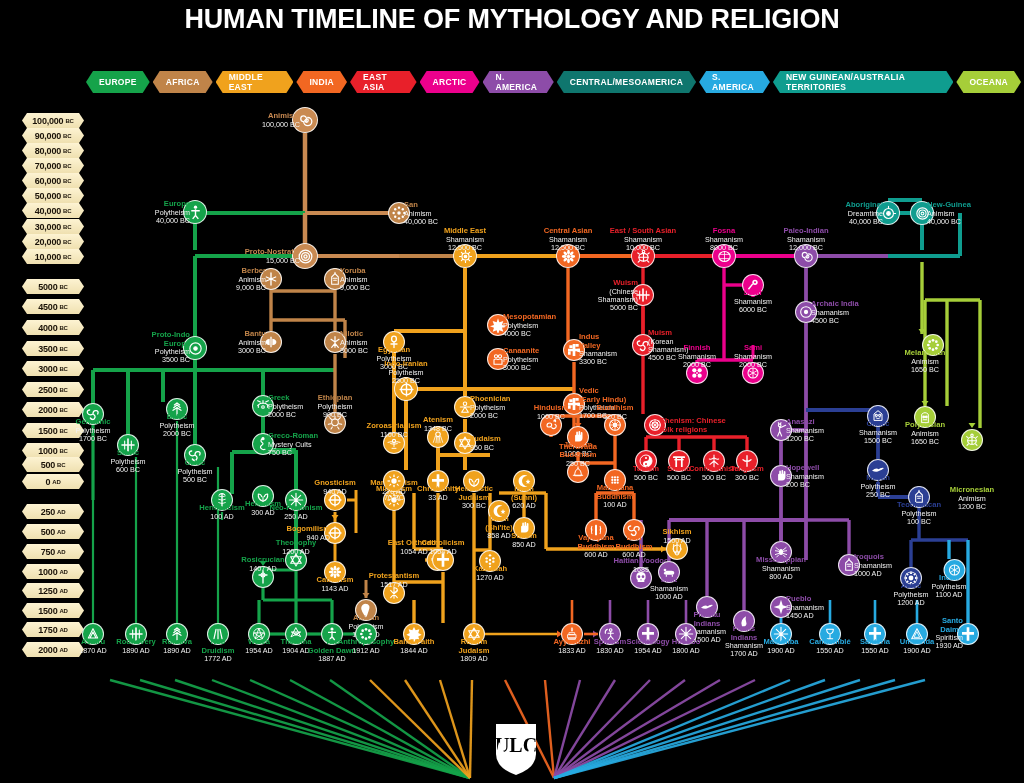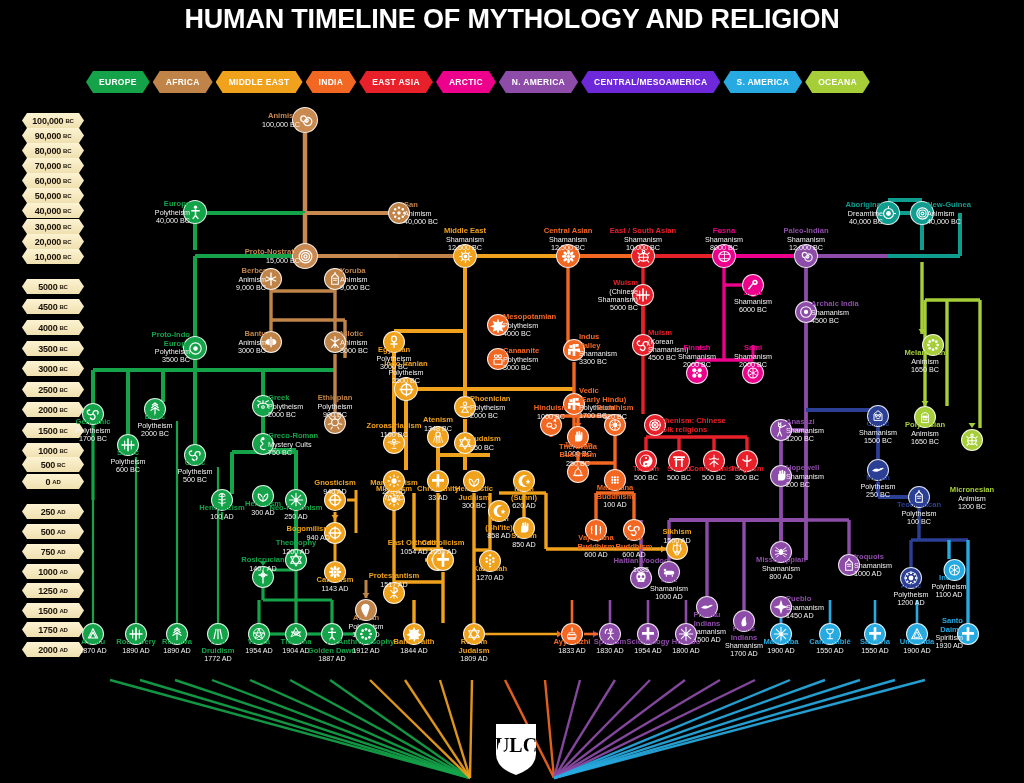--- a/index.html
+++ b/index.html
@@ -50,22 +50,23 @@
   <div id="title">HUMAN TIMELINE OF MYTHOLOGY AND RELIGION</div>
 
   <div id="legend">
       <div class="tag" style="background: rgb(21, 163, 74);">EUROPE</div>
       <div class="tag" style="background: rgb(192, 132, 73);">AFRICA</div>
       <div class="tag" style="background: rgb(240, 162, 29);">MIDDLE EAST</div>
       <div class="tag" style="background: rgb(242, 103, 34);">INDIA</div>
       <div class="tag" style="background: rgb(232, 32, 42);">EAST ASIA</div>
       <div class="tag" style="background: rgb(236, 0, 140);">ARCTIC</div>
       <div class="tag" style="background: rgb(141, 76, 168);">N. AMERICA</div>
-      <div class="tag" style="background: #6d28d9;">CENTRAL/MESOAMERICA</div>
+      <div class="tag" style="background: #0f766e;">CENTRAL/MESOAMERICA</div>
       <div class="tag" style="background: rgb(39, 170, 225);">S. AMERICA</div>
+      <div class="tag" style="background: rgb(15, 157, 143);">NEW GUINEAN/AUSTRALIA TERRITORIES</div>
       <div class="tag" style="background: rgb(166, 206, 57);">OCEANA</div>
     </div>
   <div id="timeline-axis">
       <div class="chip" style="top: 113px;">
         <span>100,000</span>
         <span class="era">BC</span>
       </div>
       <div class="chip" style="top: 128px;">
         <span>90,000</span>
         <span class="era">BC</span>
@@ -755,21 +756,21 @@
           <svg width="16" height="16" viewBox="0 0 24 24" fill="none" stroke="#fff" stroke-width="1.6" stroke-linecap="round" stroke-linejoin="round">
             <path d="M12 12 q0 -6 5 -5 q4 1 2 5 M12 12 q5 3 2 7 q-3 3 -6 -1 M12 12 q-5 3 -8 -1 q-2 -4 3 -5" stroke-width="2"></path>
           </svg>
         </div>
         <div class="lbl" style="left: 50%; top: 15px; transform: translateX(-50%);">
           <span class="nm" style="color: rgb(21, 163, 74);">Germanic</span>
           <span class="sb">Polytheism</span>
           <span class="dt">1700 BC</span>
         </div>
       </div>
-      <div class="node" style="left: 155px; top: 409px;">
+      <div class="node" style="left: 177px; top: 409px;">
         <div class="bub" style="width: 22px; height: 22px; background: rgb(21, 163, 74); border: 1.5px solid rgba(255, 255, 255, 0.85);">
           <svg width="16" height="16" viewBox="0 0 24 24" fill="none" stroke="#fff" stroke-width="1.6" stroke-linecap="round" stroke-linejoin="round">
             <path d="M12 21 v-11 M12 10 L6 14 M12 10 L18 14 M12 6 L7 10 M12 6 L17 10 M12 3 L8 6 M12 3 L16 6" stroke-width="1.8"></path>
           </svg>
         </div>
         <div class="lbl" style="left: 50%; top: 15px; transform: translateX(-50%);">
           <span class="nm" style="color: rgb(21, 163, 74);">Baltic</span>
           <span class="sb">Polytheism</span>
           <span class="dt">2000 BC</span>
         </div>

